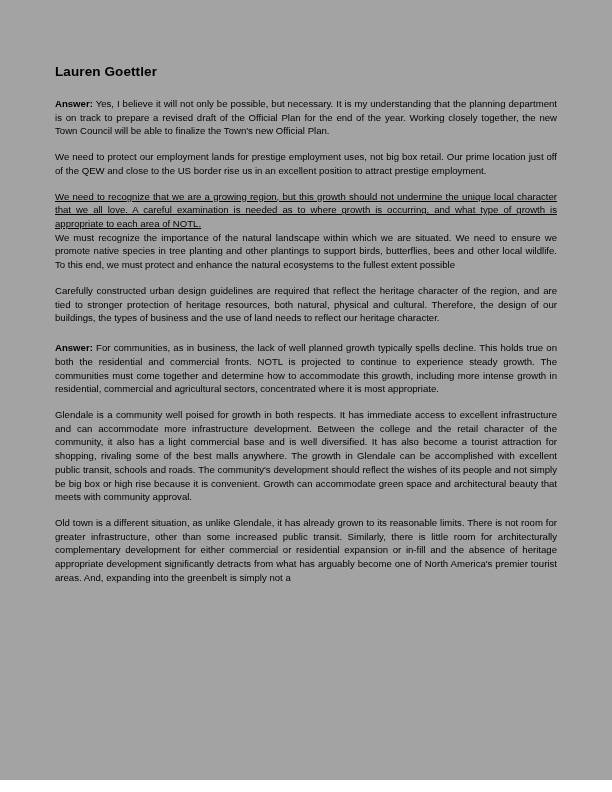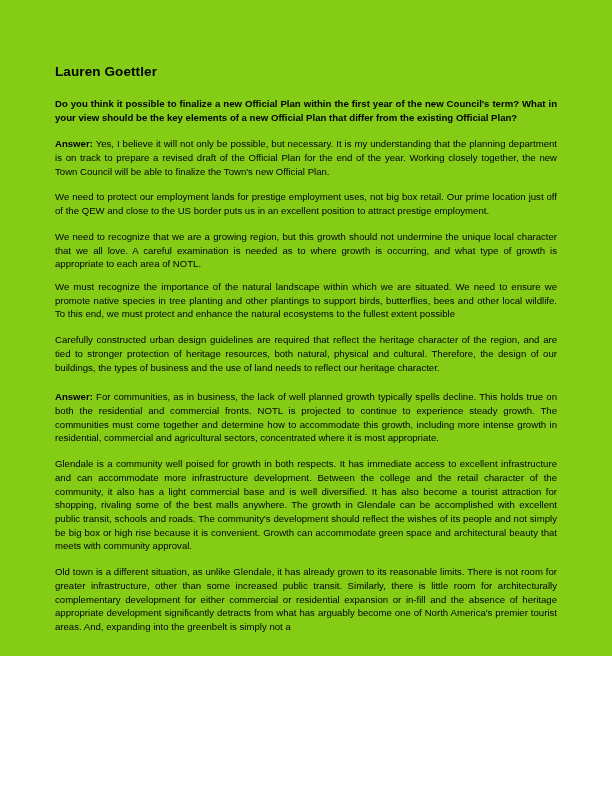--- a/index.html
+++ b/index.html
@@ -9,24 +9,24 @@
   }
   body {
     width: 612px;
     height: 792px;
     font-family: "Liberation Sans", sans-serif;
     color: #000000;
   }
   .page {
     position: relative;
     width: 612px;
-    height: 656px;
+    height: 780px;
     box-sizing: border-box;
     padding: 64px 55px 40px 55px;
-    background: #84cc16;
+    background: #a3a3a3;
     overflow: hidden;
   }
   .doc-title {
     font-size: 13.5px;
     font-weight: bold;
     margin: 0 0 18px 0;
     letter-spacing: 0.1px;
   }
   .q-block {
     font-size: 9.6px;
@@ -35,41 +35,41 @@
     text-align: justify;
     margin: 0 0 13px 0;
   }
   .p-block {
     font-size: 9.6px;
     line-height: 1.43;
     text-align: justify;
     margin: 0 0 12px 0;
   }
   .p-block.tight {
-    margin-bottom: 9px;
+    margin-bottom: 0;
+    text-decoration: underline;
   }
   .ans-label {
     font-weight: bold;
   }
   .spacer-sm { height: 4px; }
 </style>
 </head>
 <body>
 
 <div class="page">
 
   <h1 class="doc-title">Lauren Goettler</h1>
 
-  <p class="q-block">Do you think it possible to finalize a new Official Plan within the first year of the new Council's term?  What in your view should be the key elements of a new Official Plan that differ from the existing Official Plan?</p>
 
   <p class="p-block">
     <span class="ans-label">Answer:</span><span> Yes, I believe it will not only be possible, but necessary. It is my understanding that the planning department is on track to prepare a revised draft of the Official Plan for the end of the year. Working closely together, the new Town Council will be able to finalize the Town's new Official Plan.</span>
   </p>
 
-  <p class="p-block">We need to protect our employment lands for prestige employment uses, not big box retail. Our prime location just off of the QEW and close to the US border puts us in an excellent position to attract prestige employment.</p>
+  <p class="p-block">We need to protect our employment lands for prestige employment uses, not big box retail. Our prime location just off of the QEW and close to the US border rise us in an excellent position to attract prestige employment.</p>
 
   <p class="p-block tight">We need to recognize that we are a growing region, but this growth should not undermine the unique local character that we all love. A careful examination is needed as to where growth is occurring, and what type of growth is appropriate to each area of NOTL.</p>
 
   <p class="p-block">We must recognize the importance of the natural landscape within which we are situated. We need to ensure we promote native species in tree planting and other plantings to support birds, butterflies, bees and other local wildlife. To this end, we must protect and enhance the natural ecosystems to the fullest extent possible</p>
 
   <p class="p-block">Carefully constructed urban design guidelines are required that reflect the heritage character of the region, and are tied to stronger protection of heritage resources, both natural, physical and cultural. Therefore, the design of our buildings, the types of business and the use of land needs to reflect our heritage character.</p>
 
   <div class="spacer-sm"></div>
 
 

